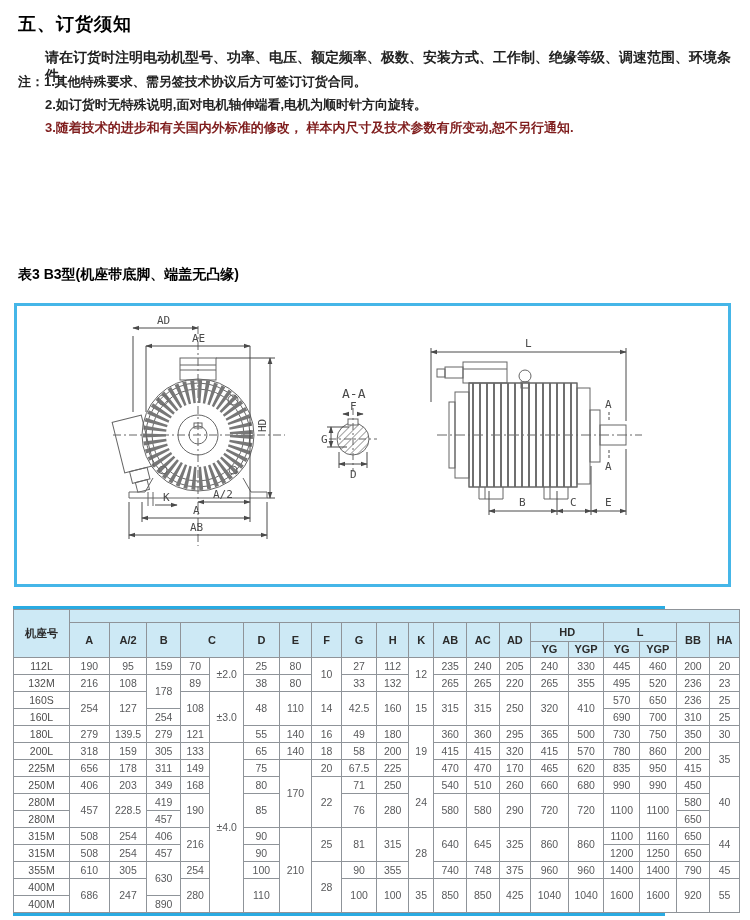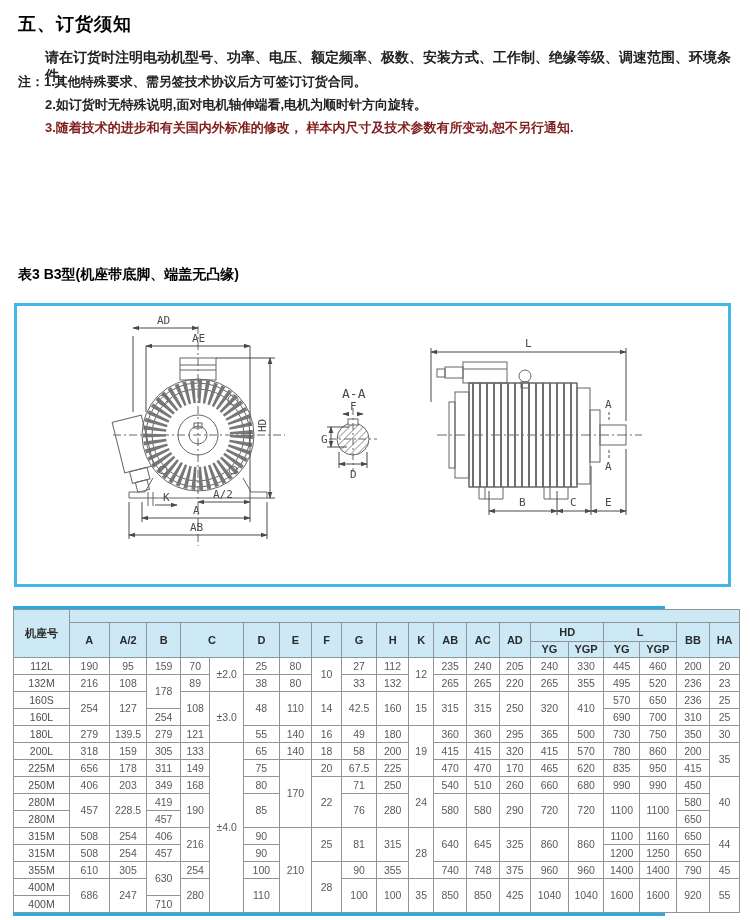--- a/index.html
+++ b/index.html
@@ -499,20 +499,20 @@
             <td rowspan="2">425</td>
             <td rowspan="2">1040</td>
             <td rowspan="2">1040</td>
             <td rowspan="2">1600</td>
             <td rowspan="2">1600</td>
             <td rowspan="2">920</td>
             <td rowspan="2">55</td>
           </tr>
           <tr>
             <td class="frame">400M</td>
-            <td>710</td>
+            <td>890</td>
           </tr>
         </tbody>
     </table>
     <div class="accent-line"></div>
   </div>
 
 </div>
 
 </body></html>

